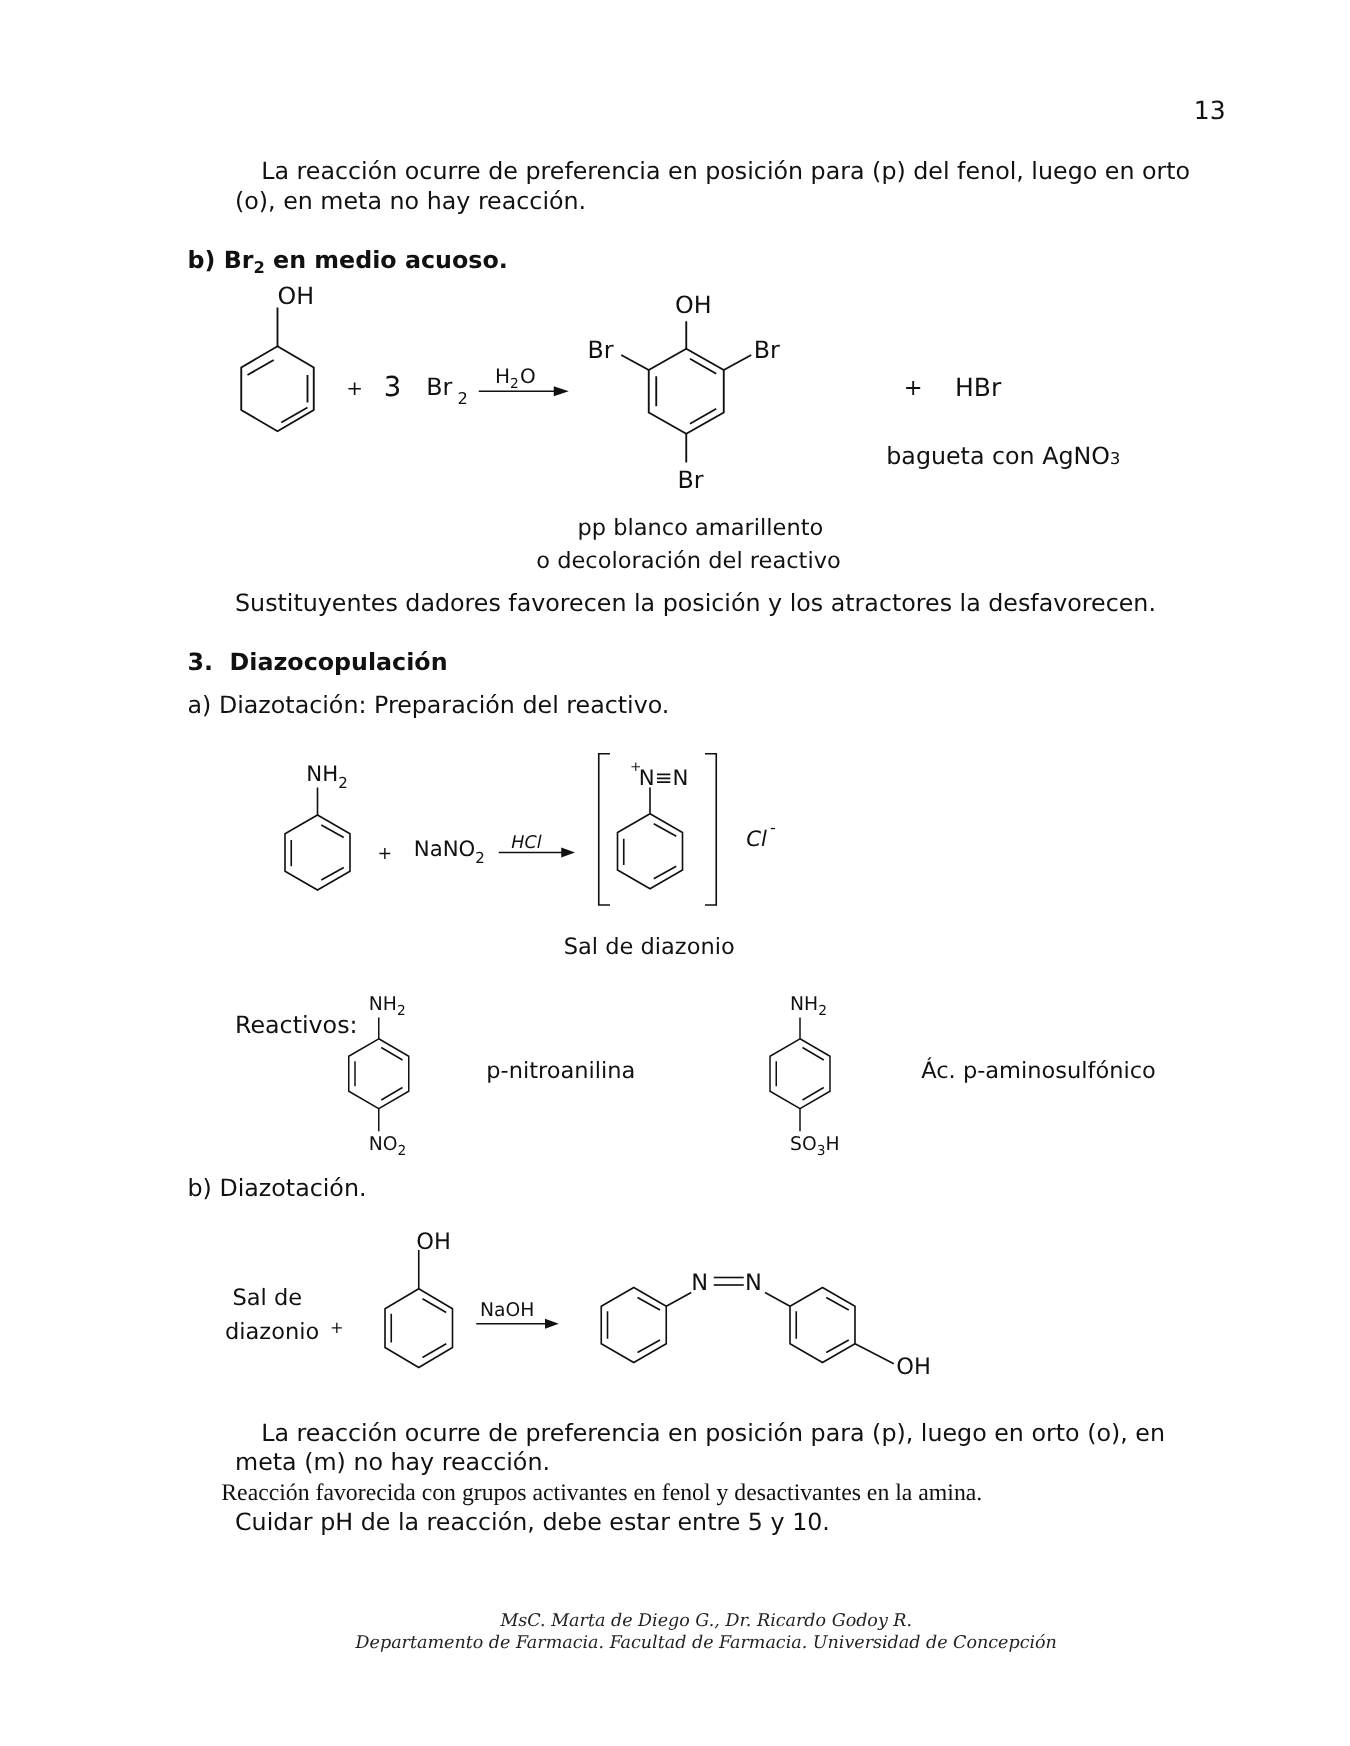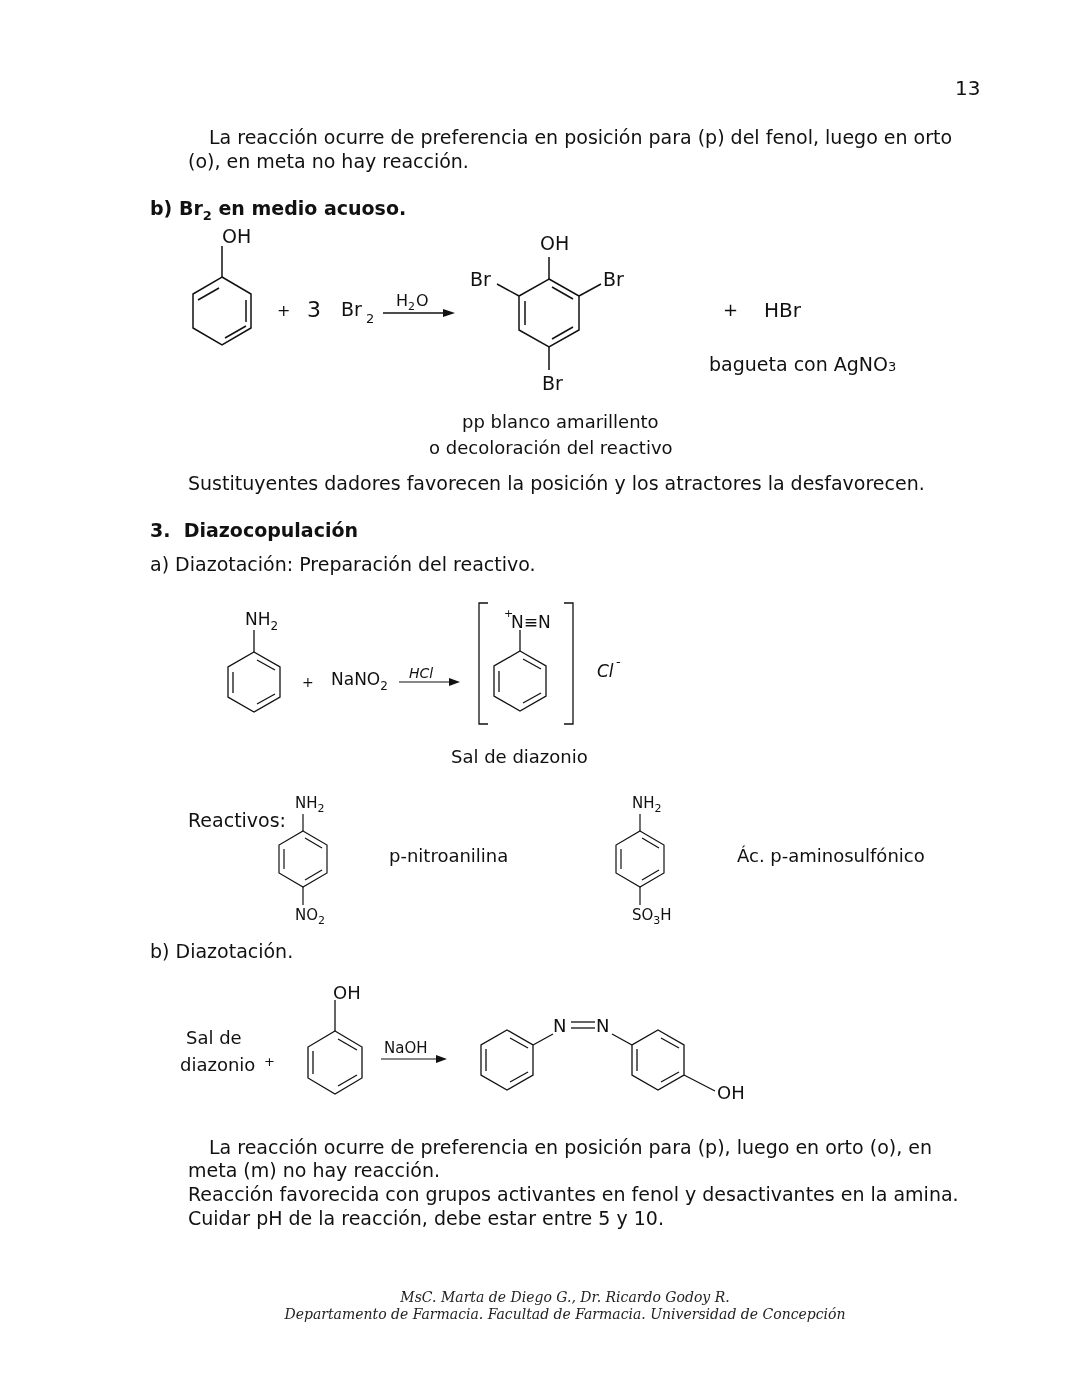--- a/index.html
+++ b/index.html
@@ -171,17 +171,17 @@
     <line x1="661" y1="1082" x2="679" y2="1072"></line>
     <line x1="684" y1="1075" x2="715" y2="1091"></line>
   </g>
   <text x="553" y="1032" font-size="18">N</text>
   <text x="596" y="1032" font-size="18">N</text>
   <text x="717" y="1099" font-size="18">OH</text>
 </svg>
 
 <div class="abs txt justify" style="left:188px; top:1136px; width:792px;">La reacción ocurre de preferencia en posición para (p), luego en orto (o), en</div>
 <div class="abs txt" style="left:188px; top:1159px;">meta (m) no hay reacción.</div>
-<div class="abs txt" style="left:188px; top:1183px;">Reacción favorecida con grupos activantes en fenol y desactivantes en la amina.</div>
+<div class="abs txt" style="left:177px; top:1183px;font-family:Liberation Serif, serif;">Reacción favorecida con grupos activantes en fenol y desactivantes en la amina.</div>
 <div class="abs txt" style="left:188px; top:1207px;">Cuidar pH de la reacción, debe estar entre 5 y 10.</div>
 
 <div class="abs footer" style="left:0; top:1289px; width:1130px;">MsC.  Marta de Diego G.,  Dr. Ricardo Godoy R.</div>
 <div class="abs footer" style="left:0; top:1306px; width:1130px;">Departamento de Farmacia. Facultad de Farmacia. Universidad de Concepción</div>
 
 </body></html>

